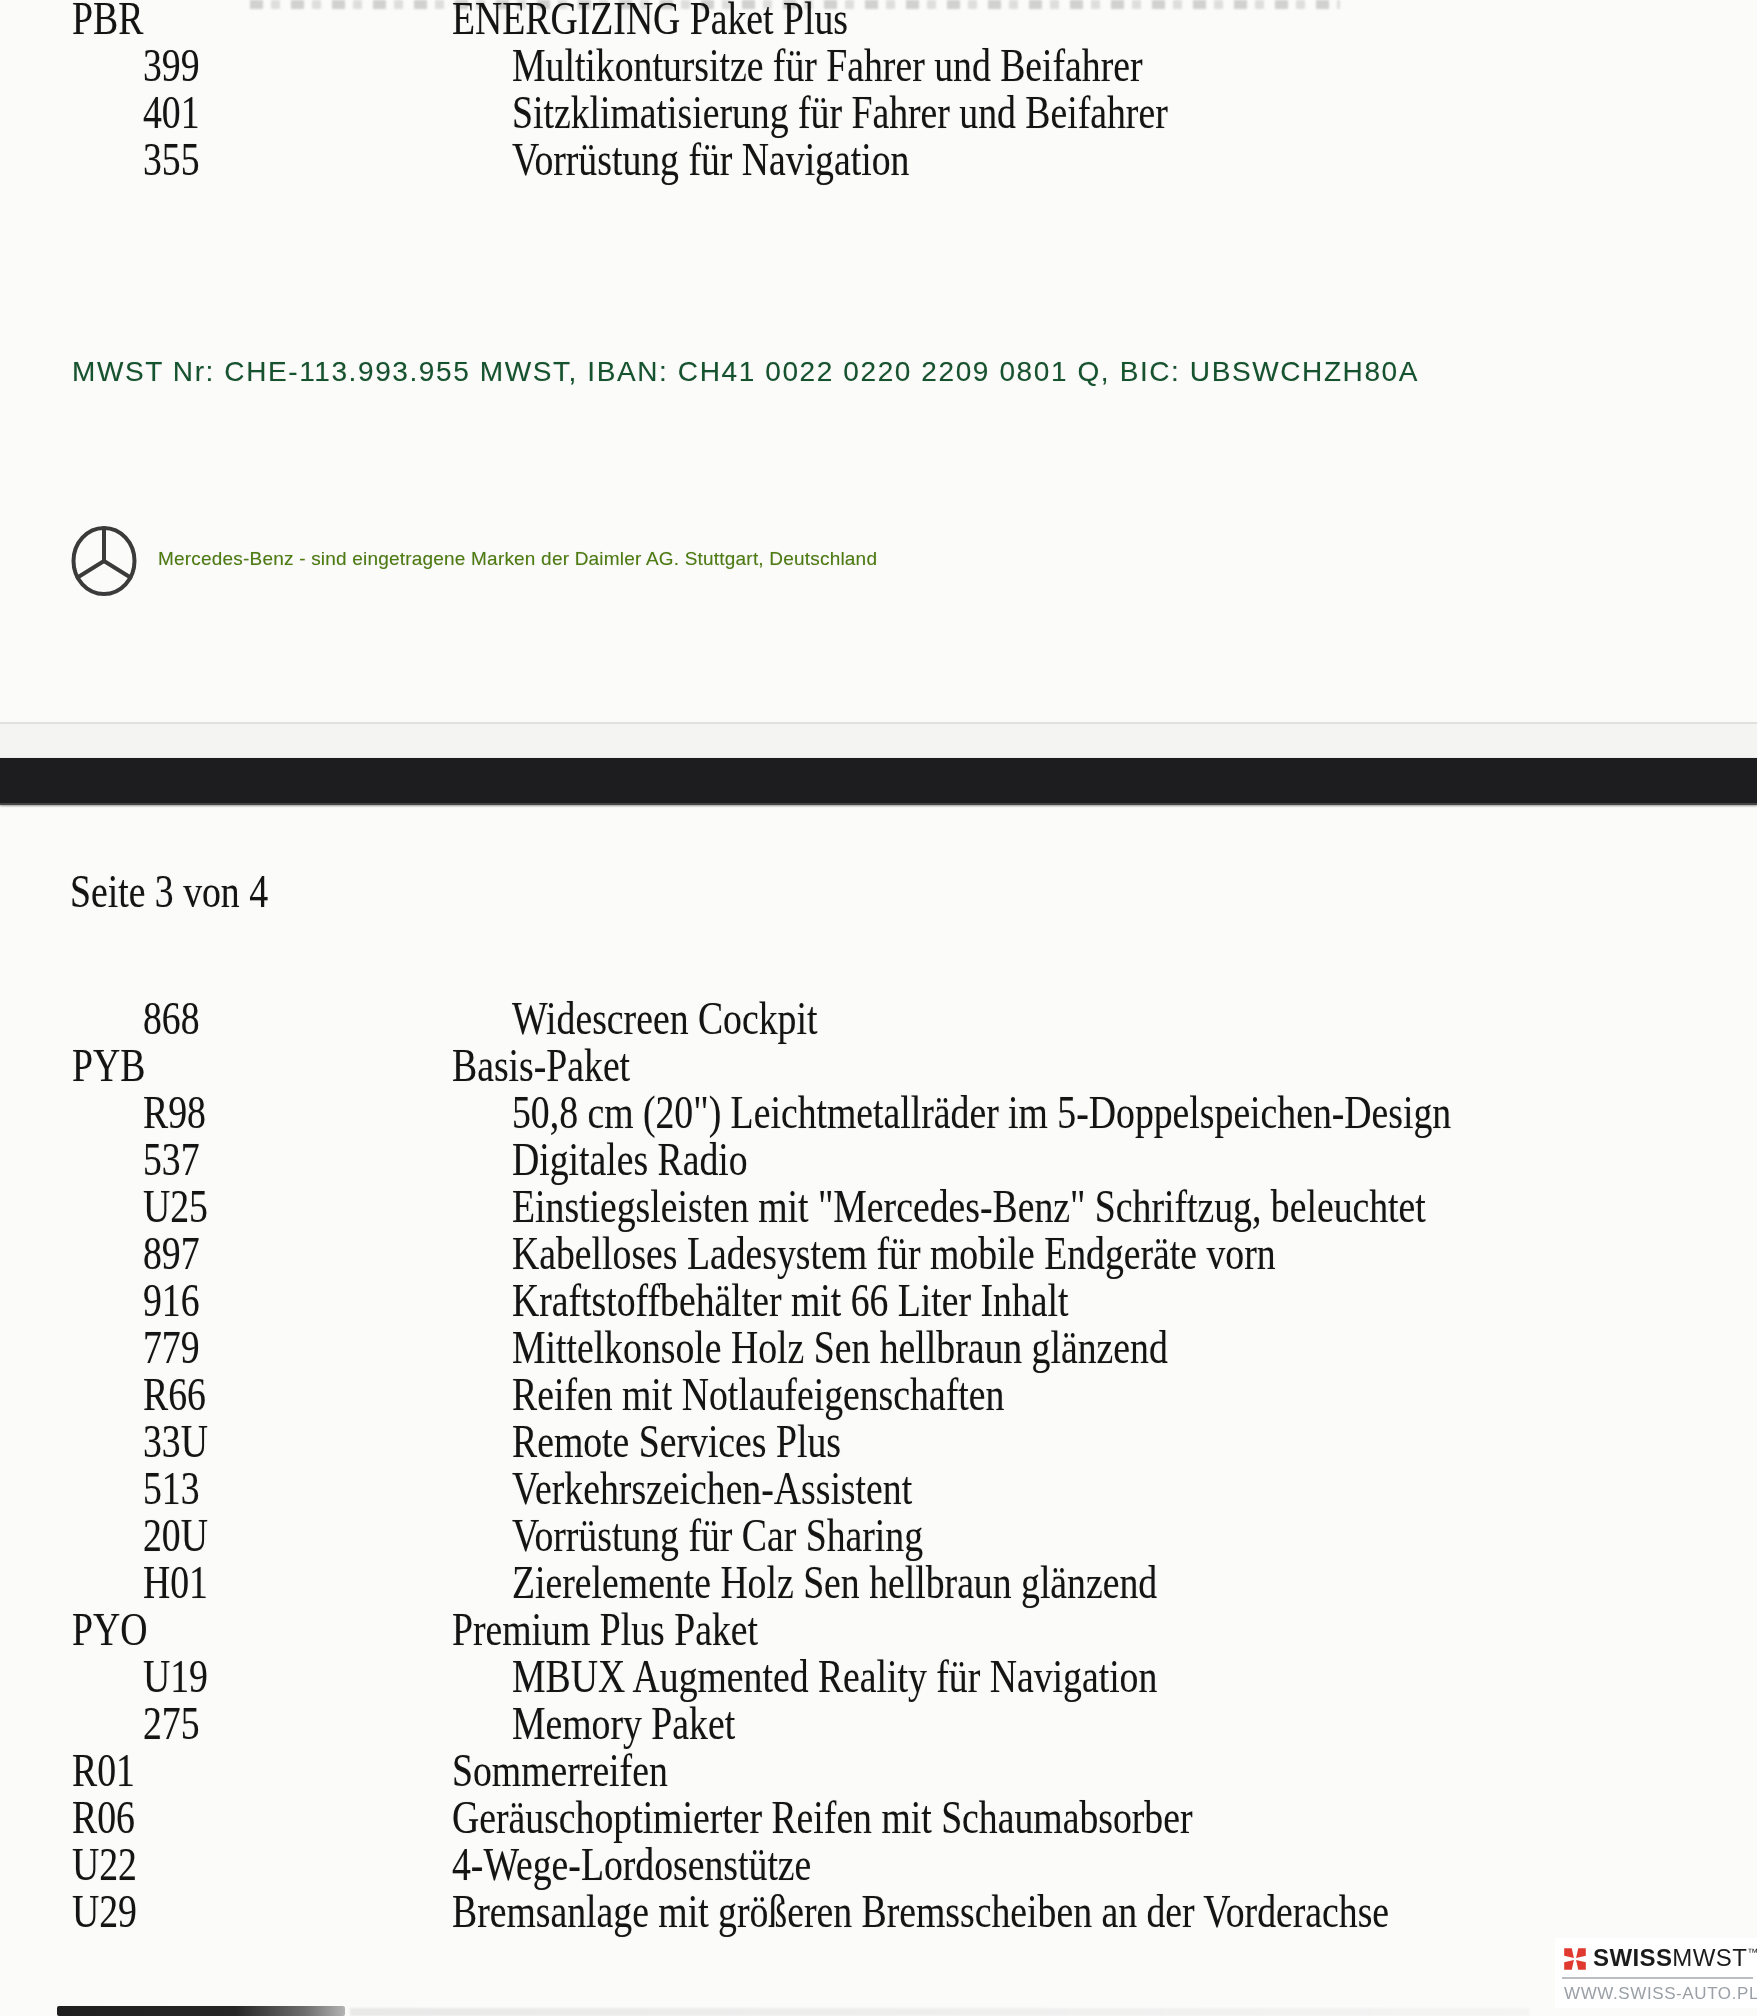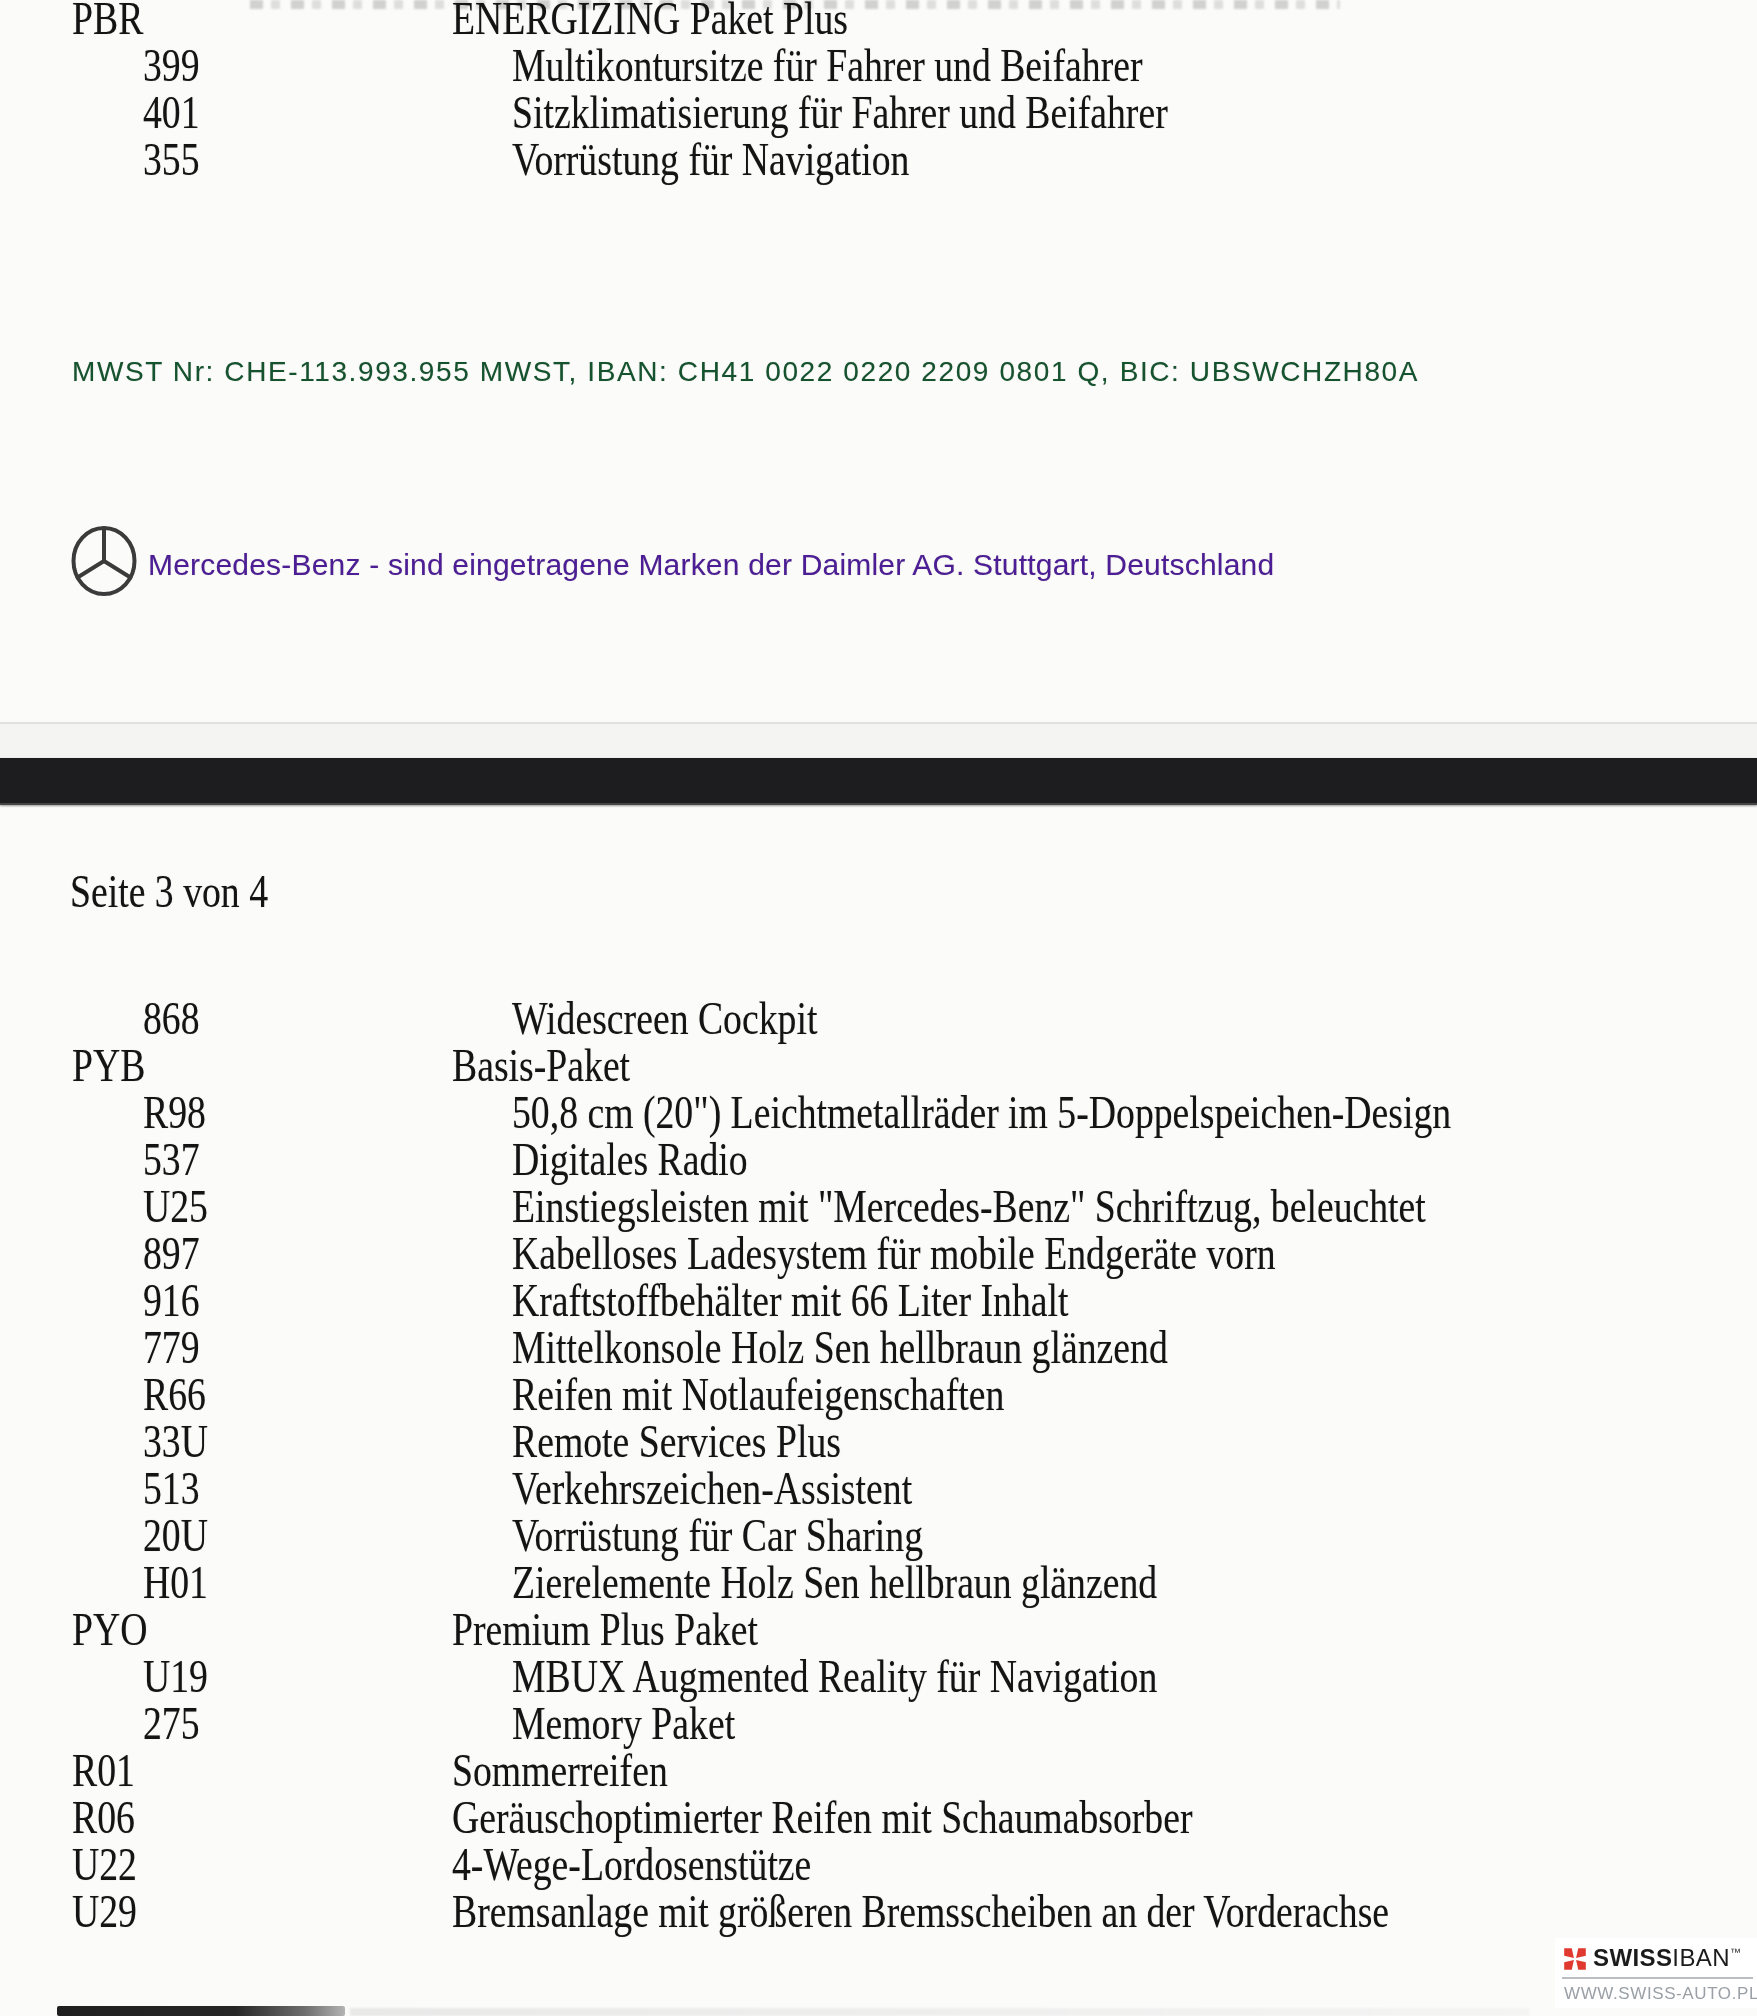--- a/index.html
+++ b/index.html
@@ -29,21 +29,21 @@
   .spec-row.group .desc { left:452px; }
 
   .sans-line {
     position:absolute;
     font-family:"Liberation Sans","DejaVu Sans",sans-serif;
     color:#14532d;
     white-space:nowrap;
     text-shadow:0 0 1px rgba(60,60,60,.3);
   }
   #tax-line { left:72px; top:356px; font-size:28px; letter-spacing:1.6px; }
-  #trademark-note { left:148px; top:548px; font-size:30px; letter-spacing:.2px; color:#4c1d95; }
+  #trademark-note { left:158px; top:548px; font-size:19px; letter-spacing:.2px; color:#4d7c0f; }
 
   #mercedes-logo { position:absolute; left:70px; top:524px; }
 
   
   #scan-band { position:absolute; left:0; top:722px; width:100%; height:36px; background:#f4f4f3; border-top:2px solid #e0e0df; }
   #divider-bar { position:absolute; left:0; top:758px; width:100%; height:45px; background:#1d1d1f; border-bottom:2px solid #454547; box-shadow:0 1px 2px rgba(0,0,0,.4); }
 
   #page-label-wrap { position:absolute; left:70px; top:868px; height:47px; line-height:47px; }
 
   
@@ -218,20 +218,20 @@
     <svg width="26" height="26" viewBox="0 0 24 24">
       <g fill="#e0392f">
         <path d="M11,11 L9,2 L2,2 L2,9 Z"></path>
         <path d="M13,11 L15,2 L22,2 L22,9 Z"></path>
         <path d="M11,13 L9,22 L2,22 L2,15 Z"></path>
         <path d="M13,13 L15,22 L22,22 L22,15 Z"></path>
       </g>
     </svg>
   </div>
   <div id="wm-brand">
-    <span class="bold">SWISS</span><span class="light">IBAN</span><span class="tm">™</span>
+    <span class="bold">SWISS</span><span class="light">MWST</span><span class="tm">™</span>
   </div>
   <div id="wm-rule"></div>
   <div id="wm-url">WWW.SWISS-AUTO.PL</div>
 </div>
 
 <div id="cutoff-bottom"></div>
 <div id="cutoff-bottom-faint"></div>
 
 </body></html>

